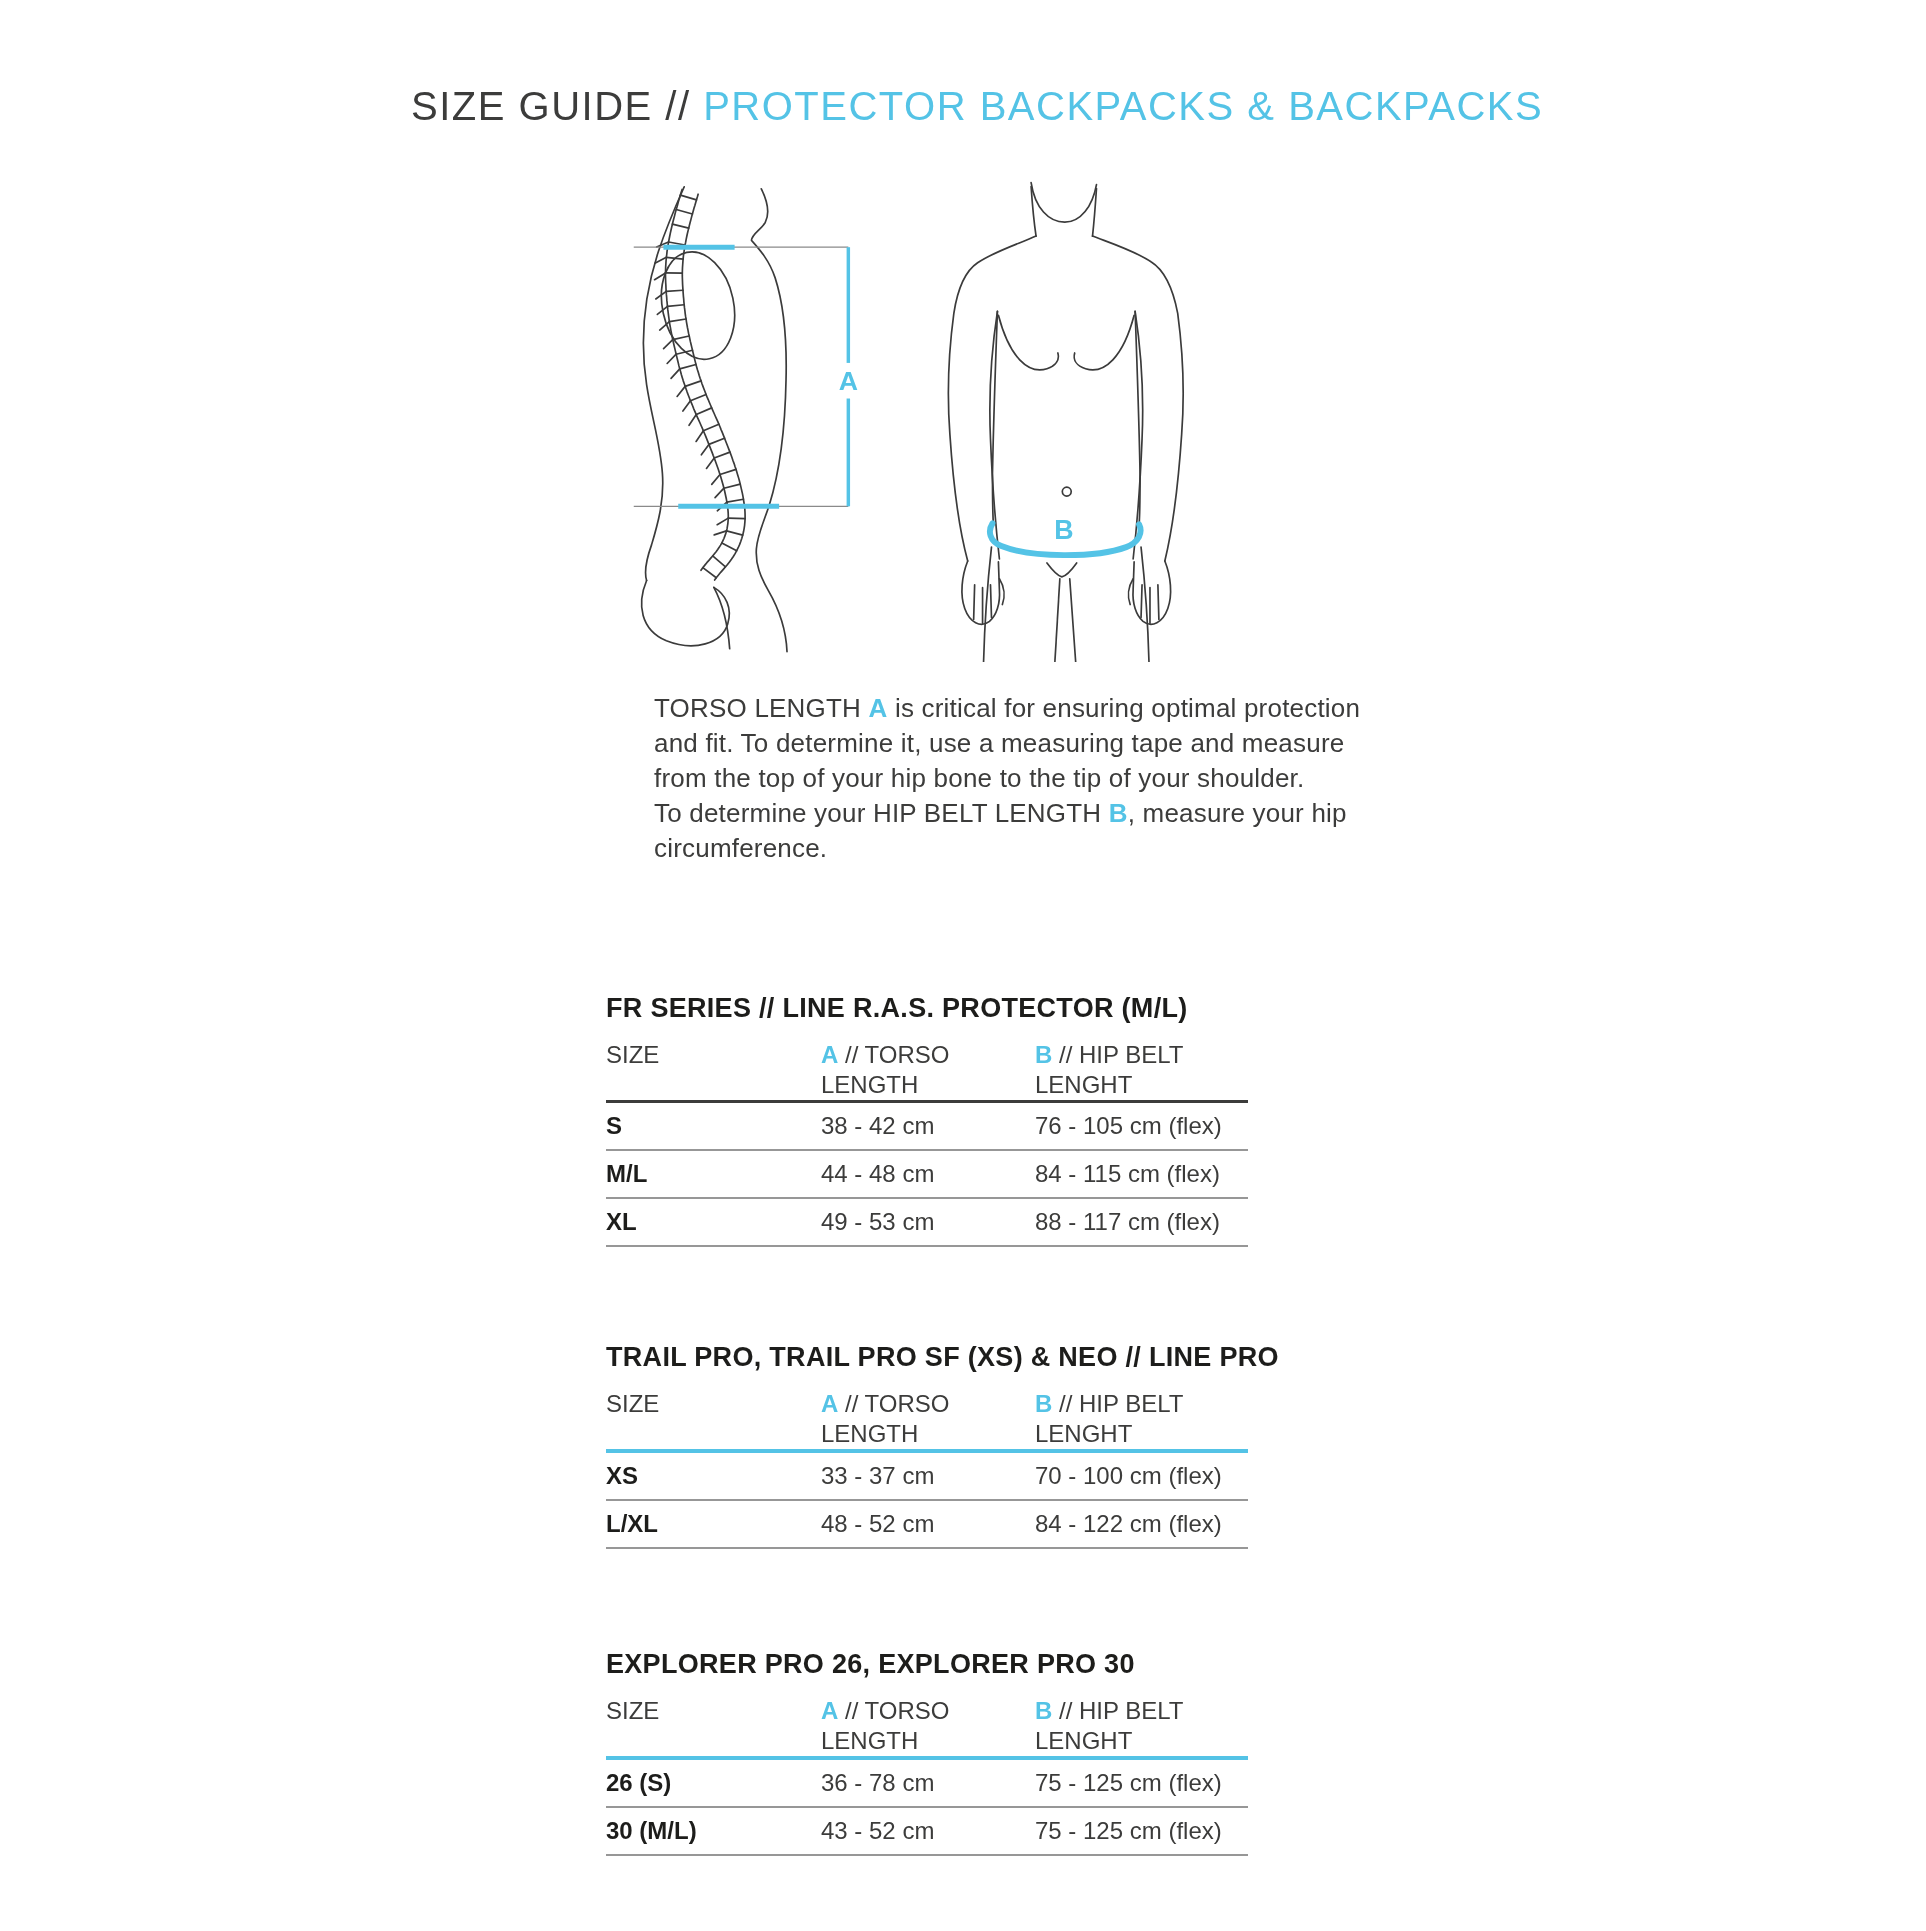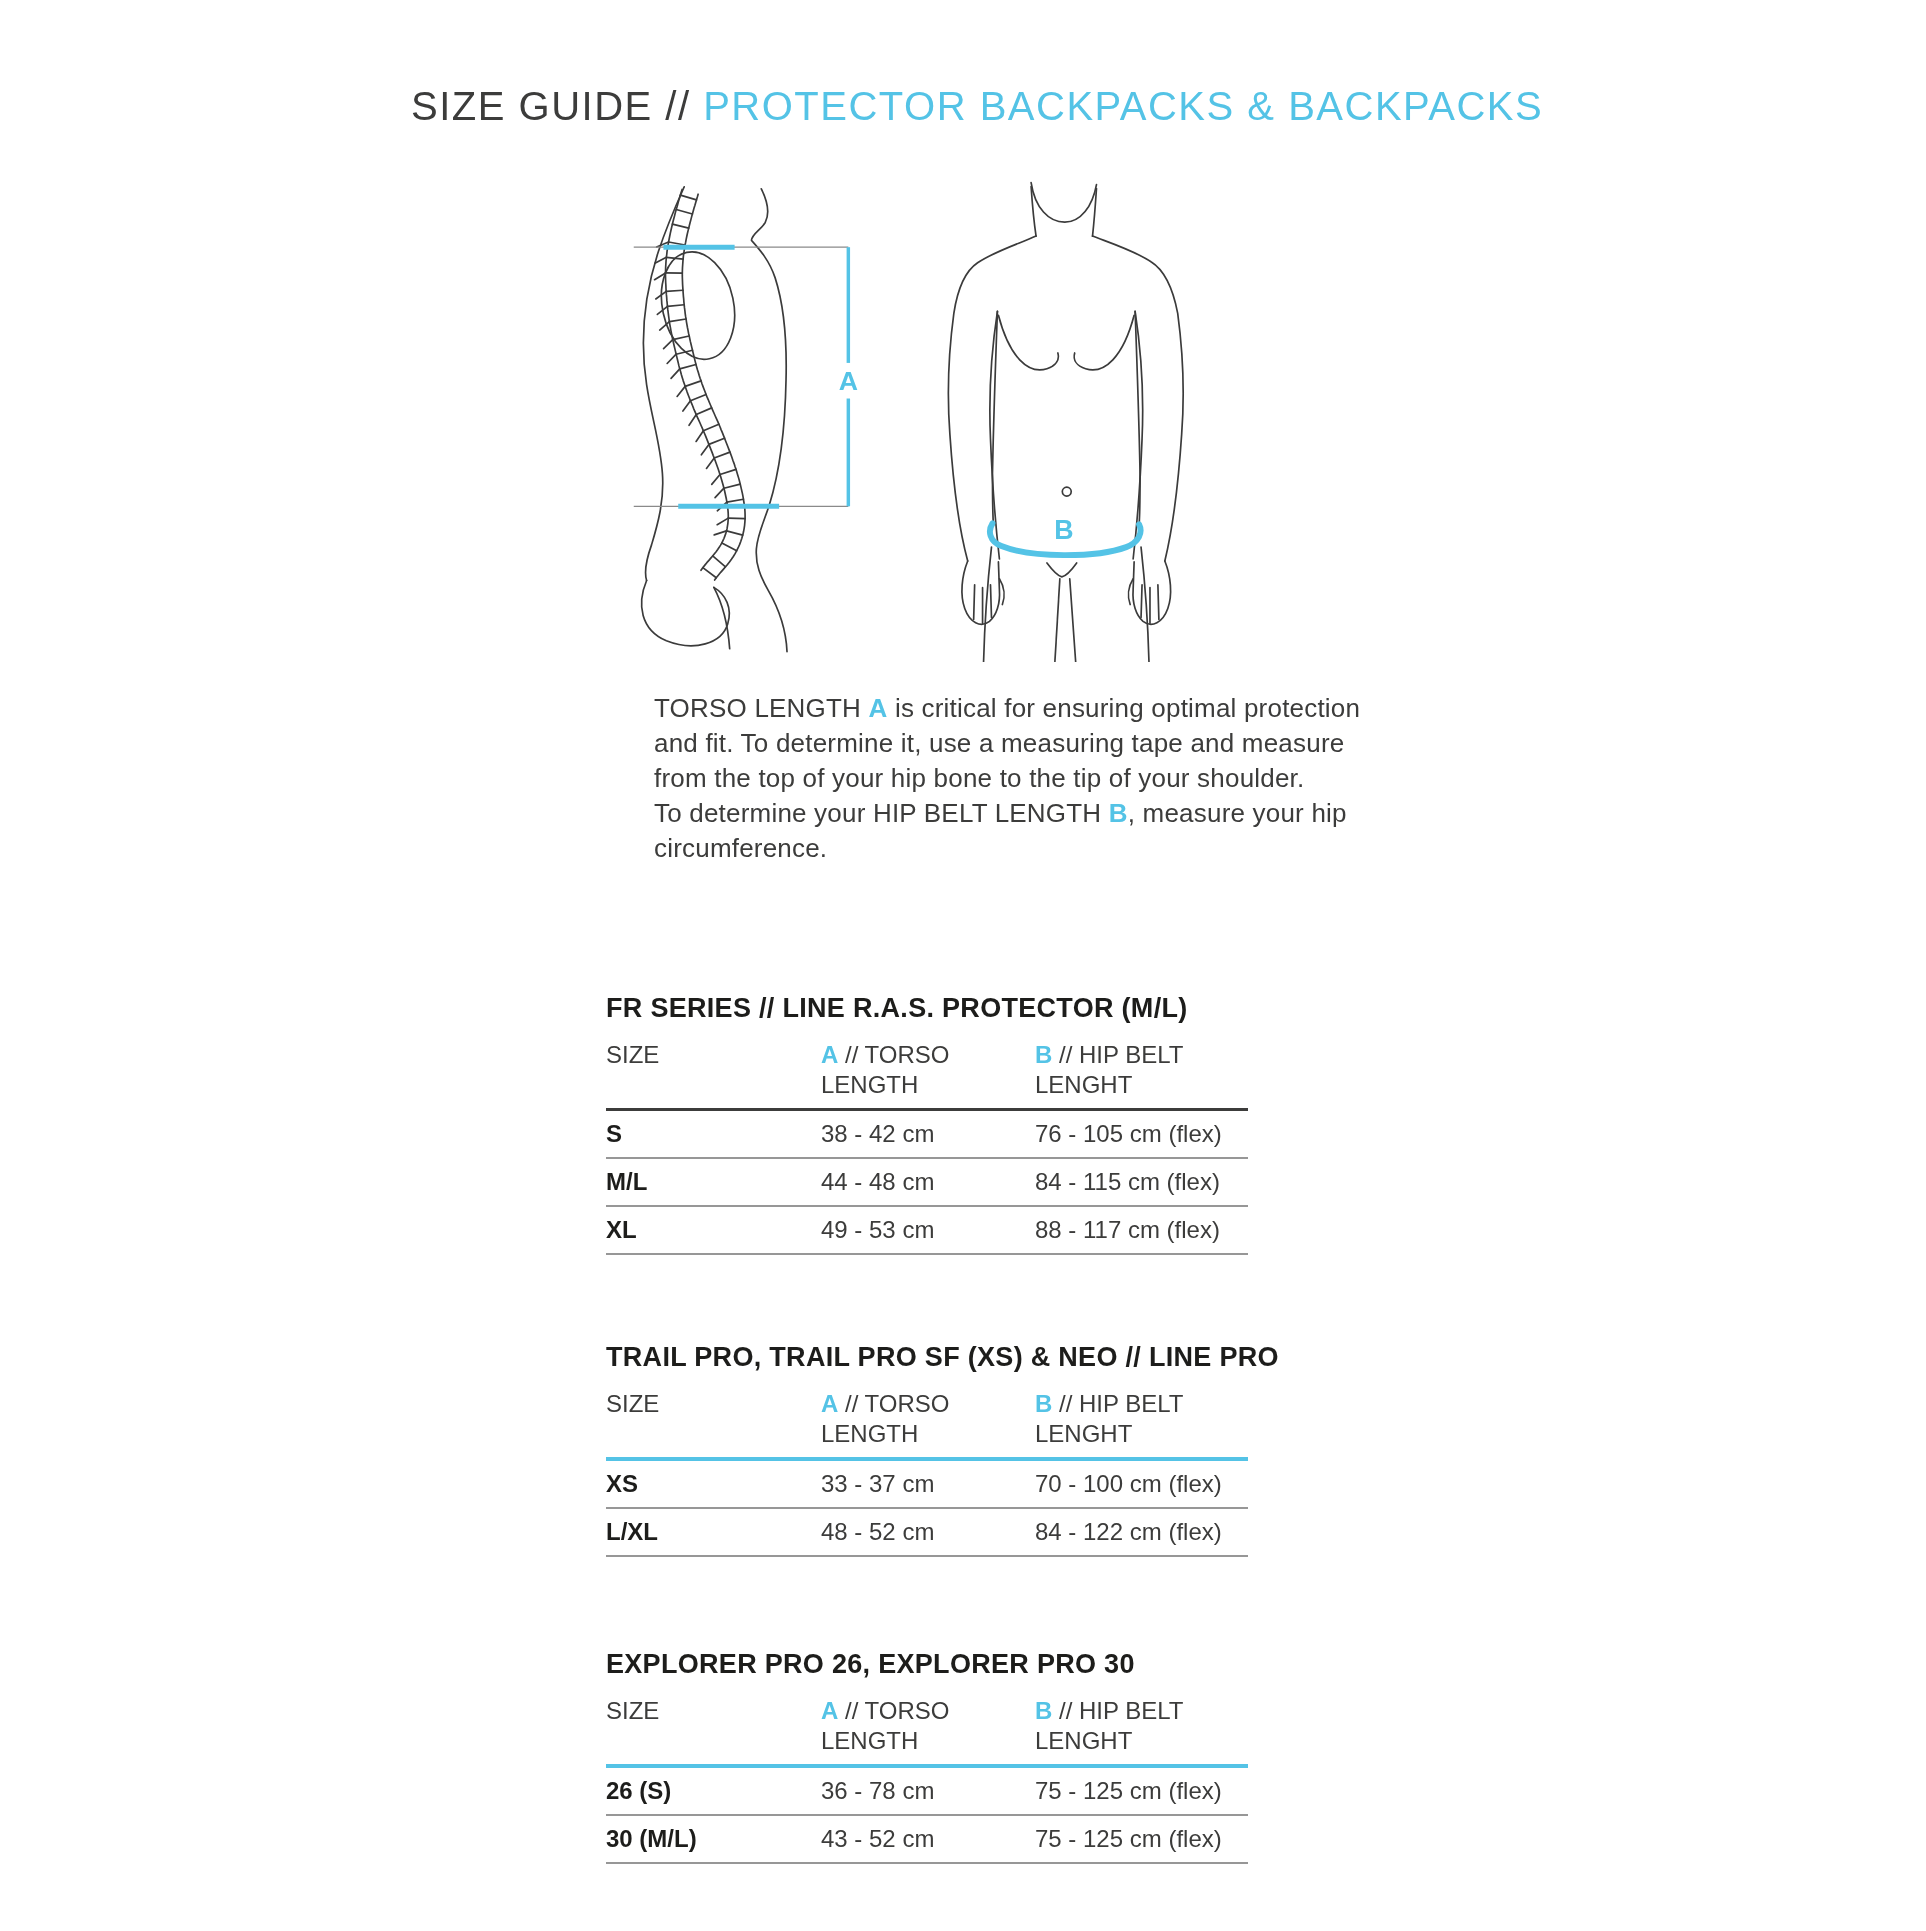--- a/index.html
+++ b/index.html
@@ -38,21 +38,21 @@
   #table-0 { top:993px; }
   #table-1 { top:1342px; }
   #table-2 { top:1649px; }
 
   .tbl-title {
     font-size:27px; font-weight:bold; color:#1D1D1B;
     letter-spacing:0.3px; margin:0 0 16px 0; white-space:nowrap;
   }
   .tbl-head {
     display:grid; grid-template-columns:215px 214px 213px;
-    font-size:24px; line-height:30px; color:#3C3C3B; padding-bottom:8px;
+    font-size:24px; line-height:30px; color:#3C3C3B; 
   }
   .tbl-head.dark-rule   { border-bottom:3px solid #3C3C3B; }
   .tbl-head.accent-rule { border-bottom:4px solid #54C3E6; }
   .tbl-row {
     display:grid; grid-template-columns:215px 214px 213px;
     height:46px; align-items:center; font-size:24px;
     border-bottom:2px solid #979797;
   }
   .cell-size { font-weight:bold; color:#1D1D1B; }
 </style>

